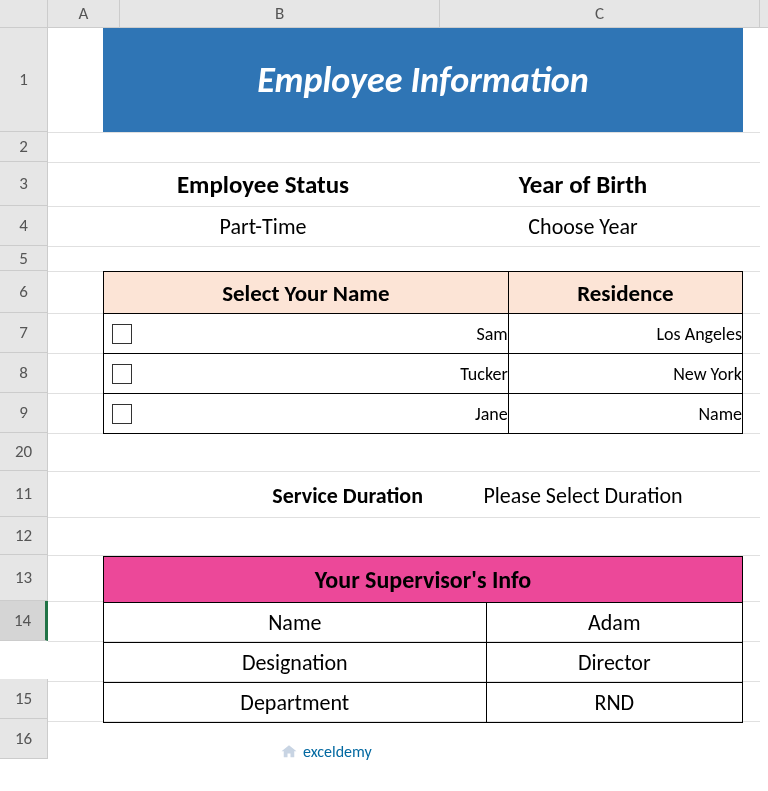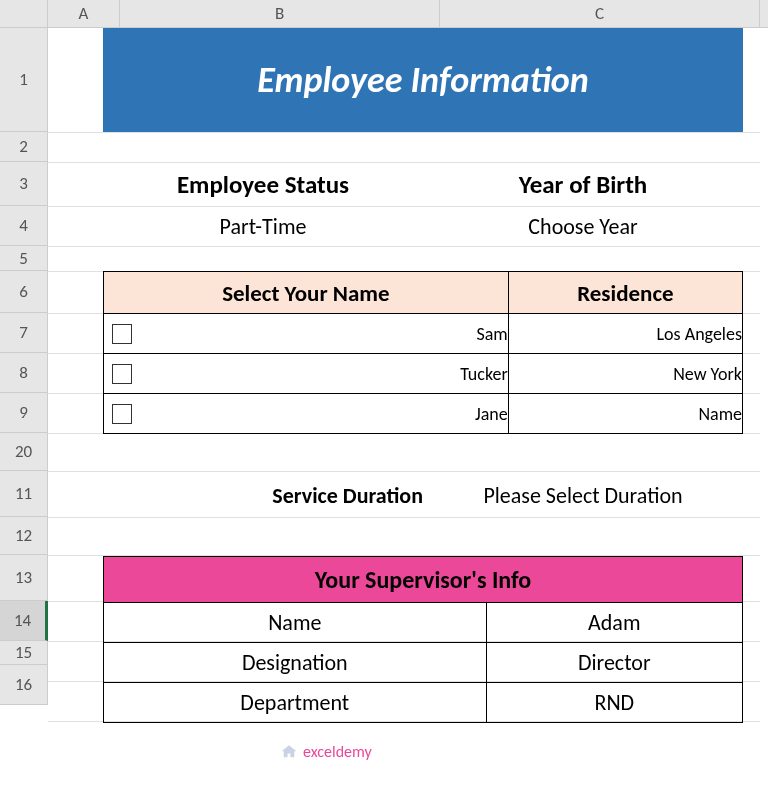--- a/index.html
+++ b/index.html
@@ -31,21 +31,21 @@
 .table1 td{border:1.5px solid #000;font-size:18px;height:40px;text-align:right;position:relative}
 .checkbox{position:absolute;left:8px;top:50%;transform:translateY(-50%);width:20px;height:20px;border:1.5px solid #333;background:#fff}
 .r10{height:38px}
 .row11{display:flex;height:46px;align-items:center}
 .sd-l{width:320px;text-align:right;font-size:22px;font-weight:bold}
 .sd-r{width:320px;text-align:center;font-size:22px}
 .r12{height:38px}
 .table2{width:640px;border-collapse:collapse}
 .table2 th{background:#ec4899;border:1.5px solid #000;font-size:24px;font-weight:bold;height:46px;text-align:center}
 .table2 td{border:1.5px solid #000;font-size:22px;height:40px;text-align:center}
-.watermark{position:absolute;left:280px;bottom:30px;font-size:16px;color:#ec4899;display:flex;align-items:center;gap:5px}
+.watermark{position:absolute;left:280px;bottom:30px;font-size:16px;color:#0369a1;display:flex;align-items:center;gap:5px}
 .wm-icon{width:18px;height:18px}
 </style>
 </head>
 <body>
 
 <div class="sheet">
   <div class="col-headers">
     <div class="corner"></div>
     <div class="col-h col-a">A</div>
     <div class="col-h col-b">B</div>
@@ -60,21 +60,21 @@
       <div class="row-h" style="height: 25px;">5</div>
       <div class="row-h" style="height: 42px;">6</div>
       <div class="row-h" style="height: 40px;">7</div>
       <div class="row-h" style="height: 40px;">8</div>
       <div class="row-h" style="height: 40px;">9</div>
       <div class="row-h" style="height: 38px;">20</div>
       <div class="row-h" style="height: 46px;">11</div>
       <div class="row-h" style="height: 38px;">12</div>
       <div class="row-h" style="height: 46px;">13</div>
       <div class="row-h sel" style="height: 40px;">14</div>
-      <div class="row-h" style="height: 24px;">15</div>
+      <div class="row-h" style="height: 40px; margin-top: 38px;">15</div>
       <div class="row-h" style="height: 40px;">16</div>
     </div>
 
   <div class="grid">
     <div class="gridlines" id="gridlines">
         <div class="vline" style="left: 72px;"></div>
         <div class="vline" style="left: 392px;"></div>
         <div class="vline" style="left: 712px;"></div>
         <div class="hline" style="top: 104px;"></div>
         <div class="hline" style="top: 134px;"></div>

